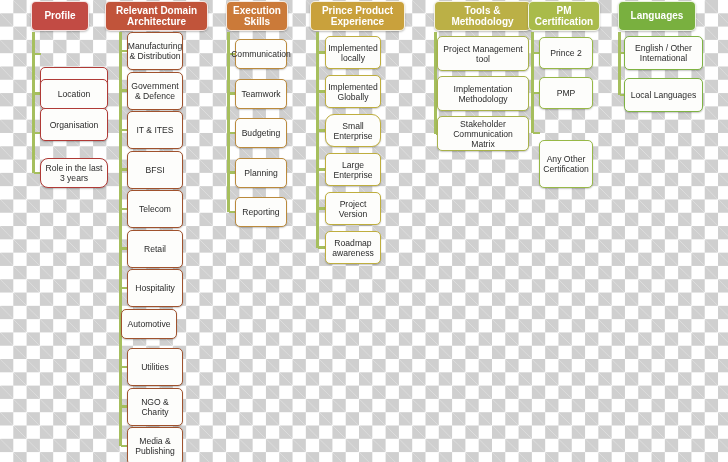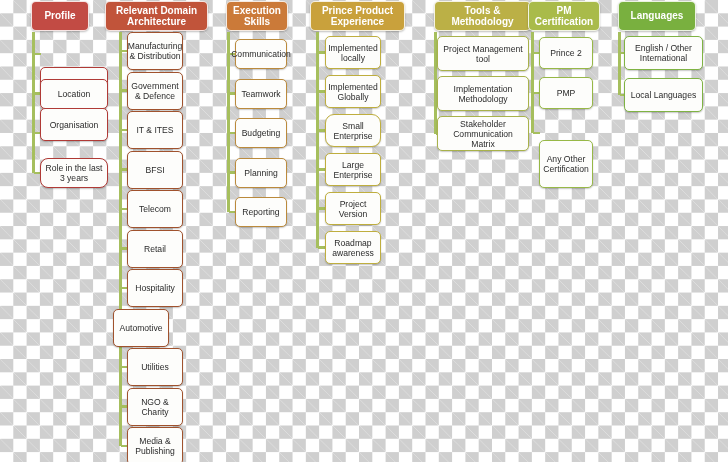--- a/index.html
+++ b/index.html
@@ -89,21 +89,21 @@
       <div class="node" style="left: 22px; top: 111px; width: 56px; height: 38px; border-color: rgb(160, 82, 45);">IT &amp; ITES</div>
       <div class="stub" style="left: 16px; top: 168.3px; width: 7px; background: rgb(166, 191, 94);"></div>
       <div class="node" style="left: 22px; top: 150.5px; width: 56px; height: 38px; border-color: rgb(160, 82, 45);">BFSI</div>
       <div class="stub" style="left: 16px; top: 207.8px; width: 7px; background: rgb(166, 191, 94);"></div>
       <div class="node" style="left: 22px; top: 190px; width: 56px; height: 38px; border-color: rgb(160, 82, 45);">Telecom</div>
       <div class="stub" style="left: 16px; top: 247.3px; width: 7px; background: rgb(166, 191, 94);"></div>
       <div class="node" style="left: 22px; top: 229.5px; width: 56px; height: 38px; border-color: rgb(160, 82, 45);">Retail</div>
       <div class="stub" style="left: 16px; top: 286.8px; width: 7px; background: rgb(166, 191, 94);"></div>
       <div class="node" style="left: 22px; top: 269px; width: 56px; height: 38px; border-color: rgb(160, 82, 45);">Hospitality</div>
       <div class="stub" style="left: 16px; top: 326.3px; width: 7px; background: rgb(166, 191, 94);"></div>
-      <div class="node" style="left: 8px; top: 308.5px; width: 56px; height: 38px; border-color: rgb(160, 82, 45);">Automotive</div>
+      <div class="node" style="left: 16px; top: 308.5px; width: 56px; height: 30px; border-color: rgb(160, 82, 45);">Automotive</div>
       <div class="stub" style="left: 16px; top: 365.8px; width: 7px; background: rgb(166, 191, 94);"></div>
       <div class="node" style="left: 22px; top: 348px; width: 56px; height: 38px; border-color: rgb(160, 82, 45);">Utilities</div>
       <div class="stub" style="left: 16px; top: 405.3px; width: 7px; background: rgb(166, 191, 94);"></div>
       <div class="node" style="left: 22px; top: 387.5px; width: 56px; height: 38px; border-color: rgb(160, 82, 45);">NGO &amp; Charity</div>
       <div class="stub" style="left: 16px; top: 444.8px; width: 7px; background: rgb(166, 191, 94);"></div>
       <div class="node" style="left: 22px; top: 427px; width: 56px; height: 38px; border-color: rgb(160, 82, 45);">Media &amp; Publishing</div>
     </div>
     <div class="column" style="left: 226px; width: 62px;">
       <div class="col-header" style="width: 62px; height: 30px; background: rgb(203, 122, 57);">Execution Skills</div>
       <div class="spine" style="left: 1px; top: 32px; height: 180px; background: rgb(166, 191, 94);"></div>

